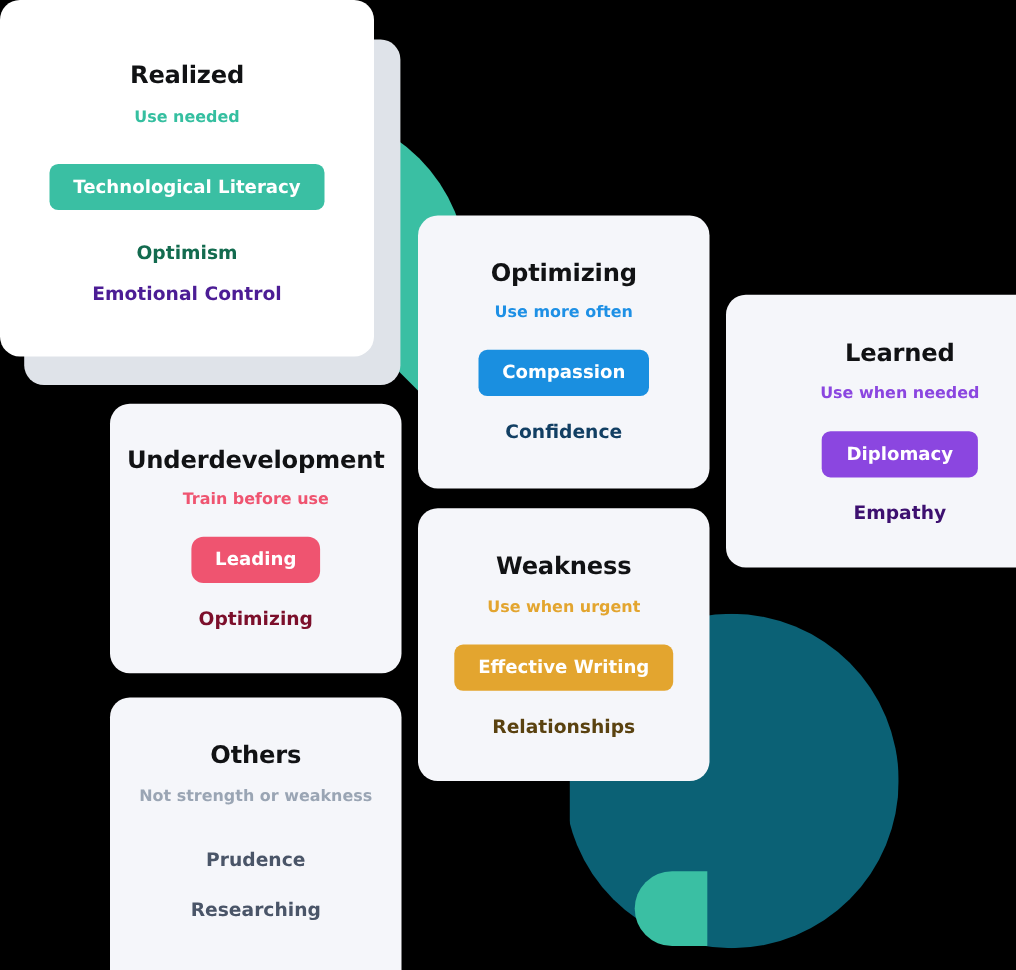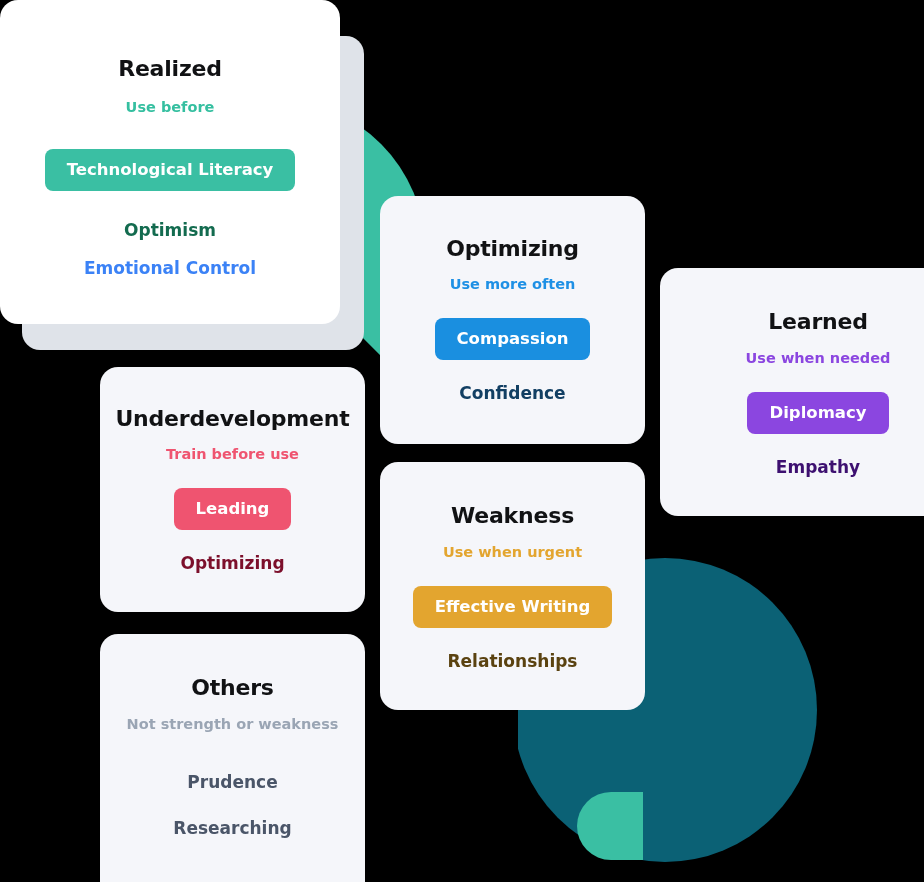--- a/index.html
+++ b/index.html
@@ -127,21 +127,21 @@
 
   #card-learned      { left: 660px; top: 268px; width: 316px; height: 248px; }
   #card-learned .card-title { margin-top: 39px; }
   #card-learned .card-sub   { margin-top: 15px; }
   #card-learned .pill       { margin-top: 24px; }
   #card-learned .trait      { margin-top: 23px; }
 
   #card-underdev     { left: 100px; top: 367px; width: 265px; height: 245px; }
   #card-underdev .card-title { margin-top: 37px; }
   #card-underdev .card-sub   { margin-top: 14px; }
-  #card-underdev .pill       { margin-top: 24px; }
+  #card-underdev .pill       { margin-top: 24px; border-radius: 11px; }
   #card-underdev .trait      { margin-top: 23px; }
 
   #card-weakness     { left: 380px; top: 462px; width: 265px; height: 248px; }
   #card-weakness .card-title { margin-top: 39px; }
   #card-weakness .card-sub   { margin-top: 15px; }
   #card-weakness .pill       { margin-top: 24px; }
   #card-weakness .trait      { margin-top: 23px; }
 
   #card-others       { left: 100px; top: 634px; width: 265px; height: 304px; }
   #card-others .card-title { margin-top: 39px; }
@@ -155,24 +155,24 @@
 <div id="stage">
 
   <div class="deco" id="arc-teal" style="border-top-color: rgb(58, 191, 163); border-left-color: rgb(58, 191, 163);"></div>
   <div class="deco" id="circle-darkteal" style="background: rgb(11, 97, 117);"></div>
   <div class="deco" id="square-teal" style="background: rgb(58, 191, 163);"></div>
 
   <div class="card-shadow" id="shadow-realized" style="background: rgb(223, 227, 233);"></div>
 
   <div class="card white" id="card-realized" style="background: rgb(255, 255, 255);">
     <div class="card-title">Realized</div>
-    <div class="card-sub" style="color: rgb(53, 191, 160);">Use before</div>
+    <div class="card-sub" style="color: rgb(53, 191, 160);">Use needed</div>
     <div class="pill" style="background: rgb(58, 191, 163);">Technological Literacy</div>
     <div class="trait" style="color: rgb(19, 107, 79);">Optimism</div>
-    <div class="trait" style="color: #3b82f6;">Emotional Control</div>
+    <div class="trait" style="color: #4c1d95;">Emotional Control</div>
   </div>
 
   <div class="card" id="card-unrealized" style="background: rgb(245, 246, 250);">
     <div class="card-title">Optimizing</div>
     <div class="card-sub" style="color: rgb(30, 144, 229);">Use more often</div>
     <div class="pill" style="background: rgb(26, 143, 224);">Compassion</div>
     <div class="trait" style="color: rgb(18, 63, 99);">Confidence</div>
   </div>
 
   <div class="card" id="card-learned" style="background: rgb(245, 246, 250);">

